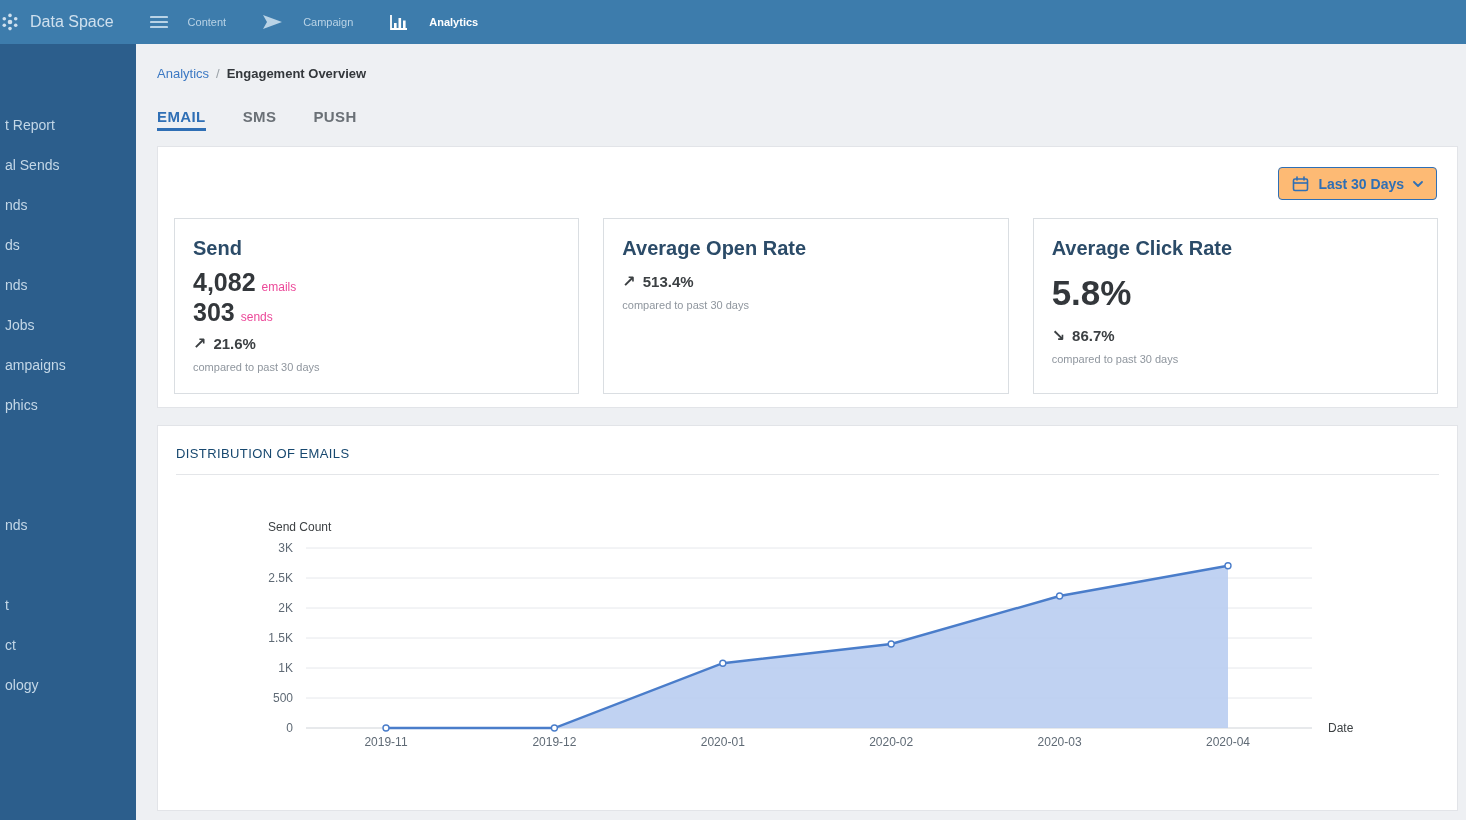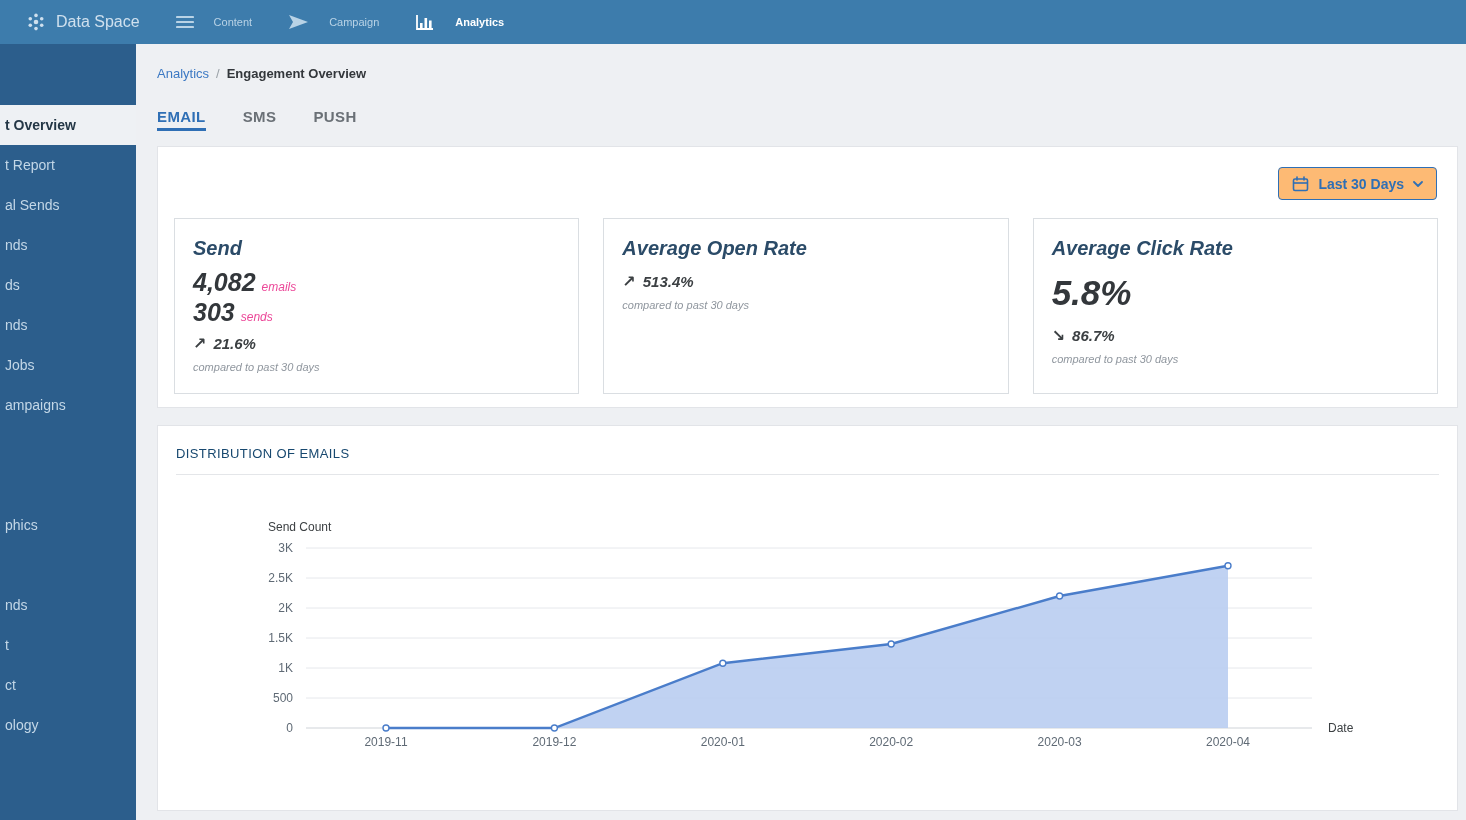--- a/index.html
+++ b/index.html
@@ -2,21 +2,21 @@
 <html><head>
 <meta charset="utf-8">
 <style>
   * { box-sizing: border-box; margin: 0; padding: 0; }
   body {
     width: 1466px; height: 820px; overflow: hidden;
     font-family: "Liberation Sans", "DejaVu Sans", sans-serif;
     background: #eef0f3; color: #3c4043;
   }
   
-  .topbar { height: 44px; background: #3d7cac; display: flex; padding-left: 26px; }
+  .topbar { height: 44px; background: #3d7cac; display: flex; }
   .brand { display: flex; align-items: center; gap: 10px; margin-right: 36px; cursor: pointer; }
   .brand-label { color: #cfe0ee; font-size: 16px; }
   .nav-item { display: flex; align-items: center; gap: 20px; margin-right: 36px; color: #b9d3e6; font-size: 11px; cursor: pointer; }
   .nav-item.active { color: #ffffff; font-weight: bold; }
   
   .layout { display: flex; height: 776px; }
   .sidebar { width: 136px; background: #2c5e8c; padding-top: 61px; flex: none; }
   .side-item { height: 40px; line-height: 40px; padding-left: 5px; font-size: 14px; color: #c3d7e7; cursor: pointer; white-space: nowrap; overflow: hidden; }
   .side-item.active { background: #eef1f4; color: #243746; font-weight: bold; }
   .side-item:nth-child(9)  { margin-top: 80px; }
@@ -28,21 +28,21 @@
   .crumb-sep { color: #9aa0a6; }
   .crumb-current { color: #33373b; font-weight: bold; }
   .tabs { display: flex; gap: 37px; margin-top: 27px; }
   .tab { font-size: 15px; font-weight: bold; color: #6a7076; letter-spacing: .4px; padding-bottom: 3px; border-bottom: 3px solid transparent; cursor: pointer; }
   .tab.active { color: #2f6fb5; border-bottom-color: #2f6fb5; }
   
   .panel { background: #fff; border: 1px solid #e2e4e8; margin-top: 15px; position: relative; }
   .panel.kpis { height: 262px; }
   .filter-btn { position: absolute; top: 20px; right: 20px; height: 33px; display: flex; align-items: center; gap: 9px; padding: 0 13px; background: #fdba74; border: 1px solid #2f6fb5; border-radius: 4px; color: #2f6fb5; font-weight: bold; font-size: 14px; cursor: pointer; font-family: inherit; }
   .kpi-row { position: absolute; left: 16px; right: 19px; top: 71px; display: flex; gap: 24px; }
-  .kpi { flex: 1; border: 1px solid #dadee2; height: 176px; padding: 16px 18px; background: #fff; font-style: italic; }
+  .kpi { flex: 1; border: 1px solid #dadee2; height: 176px; padding: 16px 18px; background: #fff; }
   .kpi-title { font-size: 20px; color: #2b4b68; font-weight: bold; margin: 2px 0 8px; }
   .kpi-line { display: flex; align-items: baseline; gap: 6px; height: 30px; }
   .kpi-line.first { margin-top: 6px; }
   .kpi-num { font-size: 25px; font-weight: bold; color: #33373b; }
   .kpi-unit { font-size: 12px; color: #ec4899; }
   .kpi-big { font-size: 35px; font-weight: bold; color: #33373b; margin-top: 12px; line-height: 42px; }
   .kpi-change { display: flex; align-items: center; gap: 7px; margin-top: 6px; font-size: 15px; font-weight: bold; color: #3c4043; line-height: 20px; }
   .kpi.rate .kpi-change { margin-top: 12px; }
   .kpi-change .arrow { font-family: "DejaVu Sans", sans-serif; font-size: 16px; font-weight: bold; }
   .kpi-note { margin-top: 7px; font-size: 11px; color: #8f969e; }
@@ -91,21 +91,20 @@
       <rect x="5" y="9" width="2.6" height="6" fill="#ffffff"></rect>
       <rect x="9.5" y="4" width="2.6" height="11" fill="#ffffff"></rect>
       <rect x="14" y="6.5" width="2.6" height="8.5" fill="#ffffff"></rect>
     </svg>
     <span>Analytics</span>
   </div>
 </div>
 
 <div class="layout">
   <div class="sidebar" id="sidebar">
-      <div class="side-item active">t Overview</div>
       <div class="side-item">t Report</div>
       <div class="side-item">al Sends</div>
       <div class="side-item">nds</div>
       <div class="side-item">ds</div>
       <div class="side-item">nds</div>
       <div class="side-item">Jobs</div>
       <div class="side-item">ampaigns</div>
       <div class="side-item">phics</div>
       <div class="side-item">nds</div>
       <div class="side-item">t</div>

